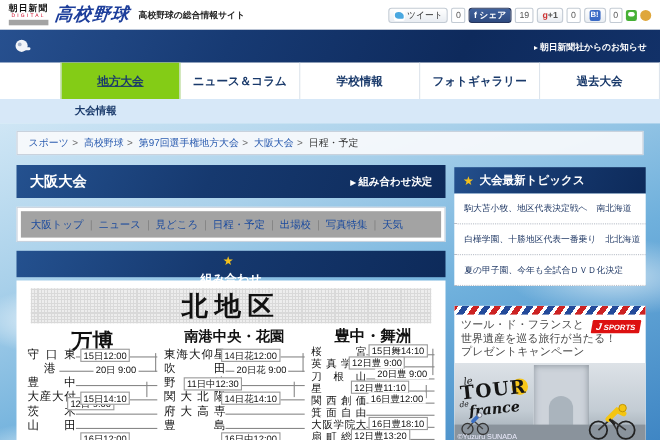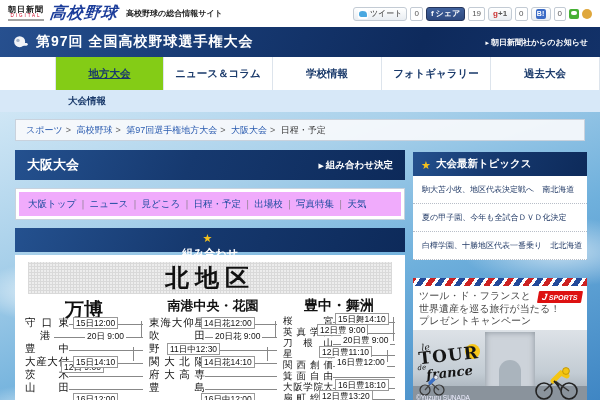--- a/index.html
+++ b/index.html
@@ -13,21 +13,21 @@
       radial-gradient(120px 45px at 60px 180px, rgba(255,255,255,.9), rgba(255,255,255,0) 70%),
       radial-gradient(150px 55px at 130px 255px, rgba(255,255,255,.8), rgba(255,255,255,0) 70%),
       radial-gradient(100px 40px at 40px 300px, rgba(255,255,255,.75), rgba(255,255,255,0) 70%),
       radial-gradient(140px 50px at 560px 140px, rgba(255,255,255,.6), rgba(255,255,255,0) 70%),
       linear-gradient(160deg,#cfe6f5 0%,#a8d0ea 30%,#6fb0dc 60%,#3f86c4 100%);
   }
 
   
   .hdr { position:absolute; left:0; top:0; width:600px; height:27px; background:#fff; display:flex; align-items:center; padding:0 8px; }
   .brand { display:flex; align-items:center; gap:6px; }
-  .paperbox { text-align:center; line-height:1; border-bottom:2px solid #a3a3a3; padding-bottom:1px; }
+  .paperbox { text-align:center; line-height:1; border-bottom:5px solid #a3a3a3; padding-bottom:1px; }
   .paper { font-family:"Liberation Serif","DejaVu Serif",serif; font-weight:bold; font-size:8px; color:#111; letter-spacing:1px; display:block; }
   .digital { font-size:4.5px; color:#c02; letter-spacing:2px; display:block; }
   .sitetitle { font-size:16px; font-weight:bold; font-style:italic; color:#1d3e9b; transform:skewX(-6deg); letter-spacing:1px; }
   .subtitle { font-size:8px; font-weight:bold; color:#222; margin-left:2px; }
   .social { margin-left:auto; display:flex; align-items:center; gap:3px; }
   .sbtn { display:flex; align-items:center; gap:2px; font-size:8px; color:#333; background:linear-gradient(#fff,#e9edf2); border:1px solid #c3cbd4; border-radius:3px; padding:1px 4px; height:14px; }
   .sbtn.fb { background:linear-gradient(#40619c,#2e4a80); color:#fff; border-color:#25355c; font-weight:bold; }
   .cnt { font-size:8px; color:#555; background:#fff; border:1px solid #c3cbd4; border-radius:2px; padding:0 3px; height:14px; line-height:12px; }
   .ico { width:10px; height:10px; border-radius:2px; display:inline-block; position:relative; }
   .ico.tw { background:#fff; }
@@ -68,21 +68,21 @@
   .declink { margin-left:auto; font-size:9.5px; font-weight:bold; cursor:pointer; }
   .declink::before { content:"▶ "; font-size:7px; }
   .bar2 { position:absolute; left:15px; top:228px; width:390px; height:24px; padding:0 10px;flex-direction:column; }
   .bar2 .t, .bar3 .t { font-size:11px; font-weight:bold; }
   .star::before { content:"★"; color:#f2c01d; font-size:11px; margin-right:5px; }
   .bar3 { position:absolute; left:413px; top:152px; width:174px; height:24px; padding:0 8px; }
   .bar3 .t { font-size:10.5px; }
 
   
   .subnavbox { position:absolute; left:15px; top:188px; width:390px; height:32px; background:#fff; border:1px solid #c8d2de; padding:3px; }
-  .subnavin { background:#f0abfc; height:100%; display:flex; align-items:center; padding:0 9px; font-size:9.5px; }
+  .subnavin { background:#a3a3a3; height:100%; display:flex; align-items:center; padding:0 9px; font-size:9.5px; }
   .snl { color:#1a4a9e; cursor:pointer; white-space:nowrap; }
   .snl + .snl::before { content:"｜"; color:#777; margin:0 2px; }
 
   
   .content { position:absolute; left:15px; top:255px; width:390px; height:145px; background:#fff; padding:7px 10px; overflow:hidden; }
   .district { height:32px; margin:0 3px 3px 3px; display:flex; align-items:center; justify-content:center;
     background-image:repeating-linear-gradient(0deg,#d9d9d9 0 1px,transparent 1px 3px),repeating-linear-gradient(90deg,#d9d9d9 0 1px,#ededed 1px 3px);
     font-size:24px; font-weight:bold; color:#111; letter-spacing:6px; }
   .bracket { position:relative; height:110px; }
   .bcol { position:absolute; top:0; height:110px; }
@@ -168,21 +168,20 @@
       <span class="ico mx"></span>
     </div>
   </div>
 
   <div class="tbar">
     <svg class="helm" viewBox="0 0 20 20">
       <circle cx="9" cy="9" r="6.5" fill="#f2f4f8"></circle>
       <rect x="9" y="10.5" width="9.5" height="3.2" rx="1.6" fill="#f2f4f8"></rect>
       <circle cx="7" cy="7.5" r="2" fill="#16396f" opacity="0.35"></circle>
     </svg>
-    <h1>第97回 全国高校野球選手権大会</h1>
     <span class="notice">朝日新聞社からのお知らせ</span>
   </div>
 
   <div class="tabs">
     <div class="tab active">
         <span>地方大会</span>
       </div>
     <div class="tab">
         <span>ニュース＆コラム</span>
       </div>
@@ -351,22 +350,22 @@
 
     </div>
   </div>
 
   <div class="nbar bar3">
     <span class="star"></span>
     <span class="t">大会最新トピックス</span>
   </div>
   <div class="topics">
     <div class="topic">駒大苫小牧、地区代表決定戦へ　南北海道</div>
+    <div class="topic">白樺学園、十勝地区代表一番乗り　北北海道</div>
     <div class="topic">夏の甲子園、今年も全試合ＤＶＤ化決定</div>
-    <div class="topic">白樺学園、十勝地区代表一番乗り　北北海道</div>
   </div>
 
   <div class="ad">
     <div class="stripes"></div>
     <div class="adtext">
       <div class="l">ツール・ド・フランスと</div>
       <div class="l">世界遺産を巡る旅行が当たる！</div>
       <div class="l">プレゼントキャンペーン</div>
       <span class="jlogo"><b>J</b><span>SPORTS</span></span>
     </div>

